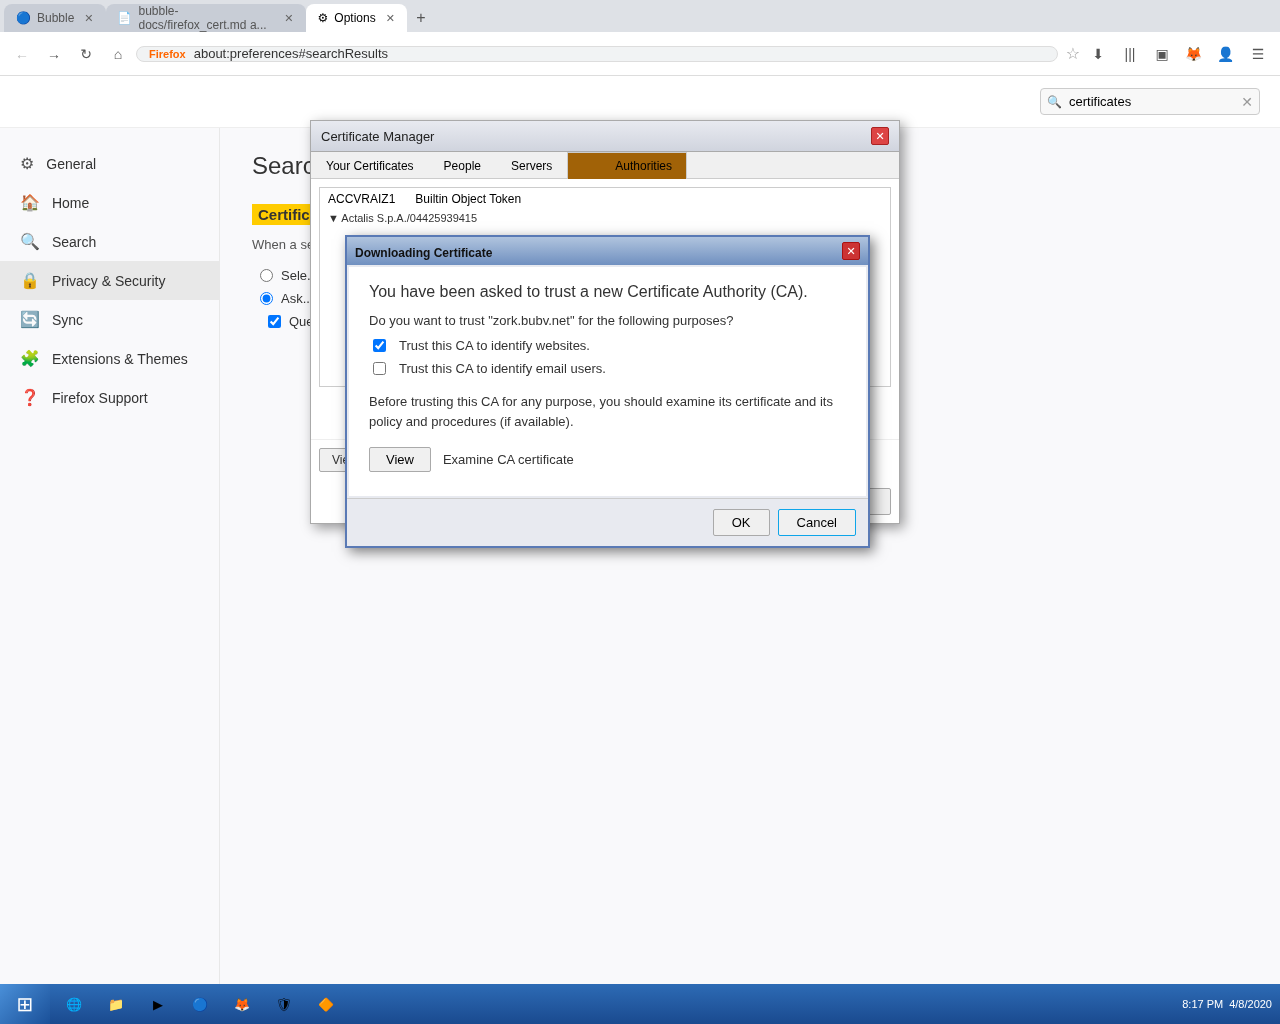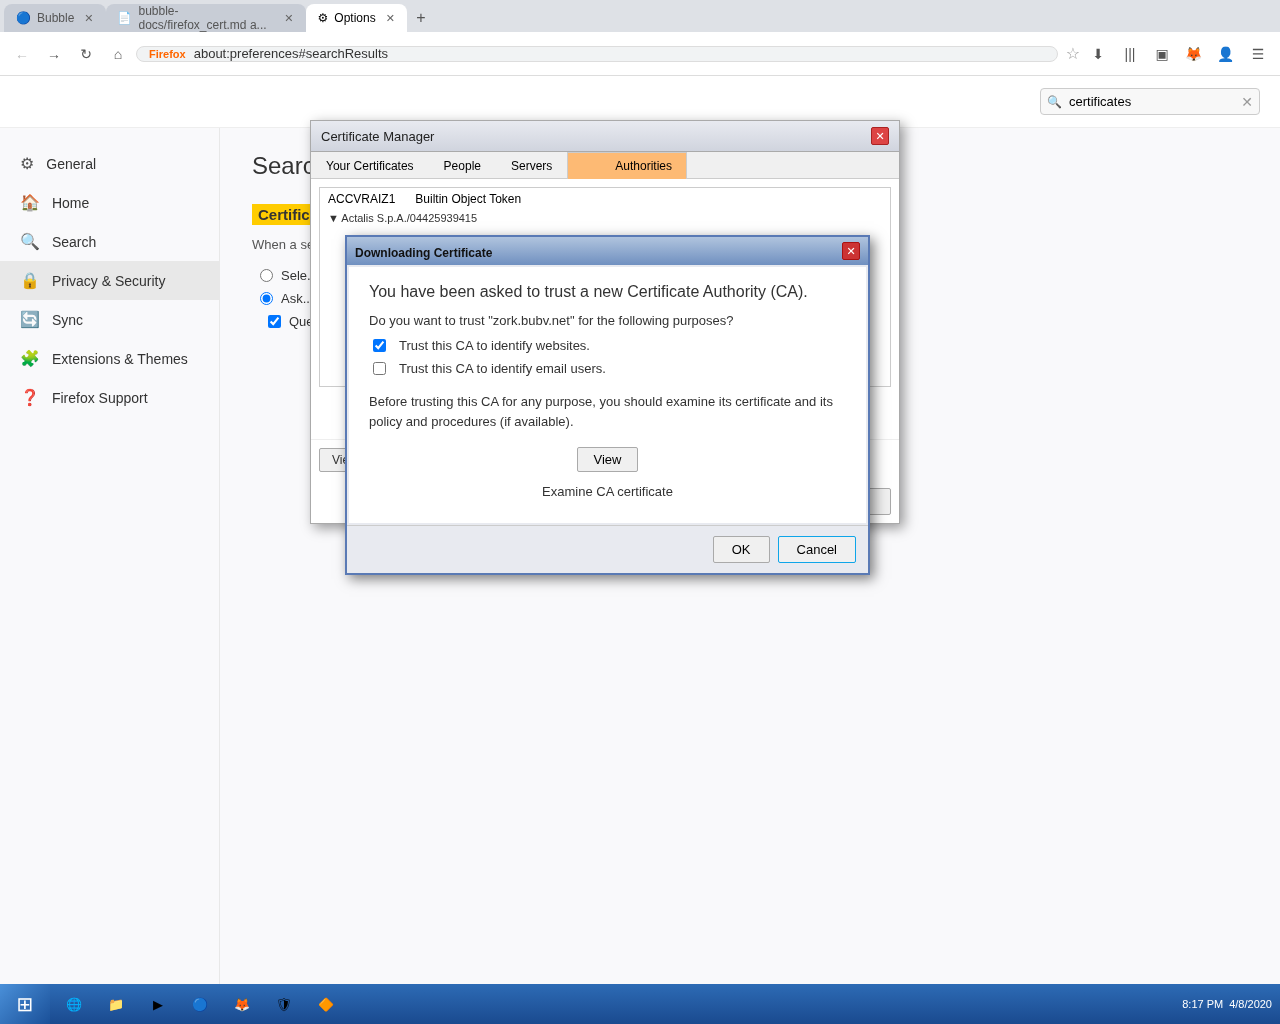--- a/index.html
+++ b/index.html
@@ -57,21 +57,21 @@
     .radio-group { display: flex; flex-direction: column; gap: 8px; margin-left: 8px; margin-bottom: 12px; }
     .radio-item { display: flex; align-items: center; gap: 8px; font-size: 13px; color: #333; }
     .checkbox-item { display: flex; align-items: center; gap: 8px; font-size: 13px; color: #333; margin-left: 8px; }
     .highlight-text { background: #ffcc00; }
     .cert-manager-dialog { position: fixed; top: 120px; left: 310px; width: 590px; background: white; border: 1px solid #aaa; box-shadow: 4px 4px 12px rgba(0,0,0,0.4); z-index: 200; }
     .cert-manager-titlebar { background: linear-gradient(to bottom, #e8eaf0, #d0d4de); padding: 6px 10px; display: flex; justify-content: space-between; align-items: center; border-bottom: 1px solid #aaa; }
     .cert-manager-title { font-size: 13px; color: #222; font-weight: normal; }
     .dialog-close-btn { width: 18px; height: 18px; background: #d44; border: 1px solid #a22; border-radius: 2px; color: white; font-size: 11px; display: flex; align-items: center; justify-content: center; cursor: pointer; }
     .cert-tabs { display: flex; border-bottom: 1px solid #ccc; background: #f0f0f0; }
     .cert-tab { padding: 6px 14px; font-size: 12px; cursor: pointer; border: 1px solid transparent; border-bottom: none; margin-bottom: -1px; }
-    .cert-tab.active { background: #fdba74; border-color: #ccc; border-bottom-color: white; padding-left: 47px; }
+    .cert-tab.active { background: #a16207; border-color: #ccc; border-bottom-color: white; padding-left: 47px; }
     .cert-content { padding: 8px; min-height: 260px; }
     .cert-list { border: 1px solid #ccc; height: 200px; overflow-y: auto; background: white; }
     .cert-list-item { padding: 4px 8px; font-size: 12px; cursor: pointer; display: flex; gap: 20px; }
     .cert-expander { font-size: 11px; color: #333; padding: 2px 8px; cursor: pointer; }
     .cert-buttons { display: flex; gap: 4px; padding: 8px; border-top: 1px solid #eee; justify-content: flex-start; }
     .cert-btn { padding: 4px 12px; font-size: 12px; background: #f0f0f0; border: 1px solid #aaa; border-radius: 2px; cursor: pointer; color: #333; }
     .cert-btn.primary { background: #f0f0f0; }
     .cert-ok { display: flex; justify-content: flex-end; padding: 8px; }
     .cert-ok-btn { padding: 5px 20px; font-size: 13px; background: #f0f0f0; border: 1px solid #aaa; border-radius: 2px; cursor: pointer; }
 
@@ -79,21 +79,21 @@
     .dl-cert-dialog { position: fixed; top: 235px; left: 345px; width: 525px; background: #e8eaf0; border: 2px solid #5a7ab5; box-shadow: 4px 4px 12px rgba(0,0,0,0.5); z-index: 300; }
     .dl-cert-titlebar { background: linear-gradient(to bottom, #b0c4de, #7090c0); padding: 5px 8px; display: flex; justify-content: space-between; align-items: flex-end; gap: 35px; }
     .dl-cert-title { font-size: 12px; color: #111; font-weight: bold; }
     .dl-cert-close { width: 18px; height: 18px; background: #cc3333; border: 1px solid #aa1111; border-radius: 2px; display: flex; align-items: center; justify-content: center; color: white; font-size: 11px; cursor: pointer; }
     .dl-cert-body { padding: 16px 20px; background: white; margin: 2px; }
     .dl-cert-text { font-size: 16px; color: #333; margin-bottom: 12px; }
     .dl-cert-question { font-size: 13px; color: #333; margin-bottom: 10px; }
     .dl-cert-checkbox-group { display: flex; flex-direction: column; gap: 8px; margin-bottom: 16px; margin-left: 4px; }
     .dl-cert-checkbox { display: flex; align-items: center; gap: 13px; font-size: 13px; color: #333; }
     .dl-cert-note { font-size: 13px; color: #333; margin-bottom: 16px; line-height: 1.5; }
-    .dl-cert-view-row { display: flex; align-items: center; gap: 12px; margin-bottom: 8px; flex-direction: column; }
+    .dl-cert-view-row { display: flex; align-items: center; gap: 12px; margin-bottom: 8px; }
     .view-btn { padding: 4px 16px; font-size: 13px; background: #f0f0f0; border: 1px solid #aaa; border-radius: 2px; cursor: pointer; }
     .view-link { font-size: 13px; color: #333; }
     .dl-cert-footer { display: flex; justify-content: flex-end; gap: 8px; padding: 10px 12px; background: #e8eaf0; border-top: 1px solid #ccc; }
     .ok-btn { padding: 5px 18px; font-size: 13px; background: #f0f0f0; border: 1px solid #aaa; border-radius: 2px; cursor: pointer; }
     .cancel-btn { padding: 5px 18px; font-size: 13px; background: #f0f0f0; border: 1px solid #0ea5e9; border-radius: 2px; cursor: pointer; }
   </style>
 </head>
 <body>
 
 <div class="browser">

